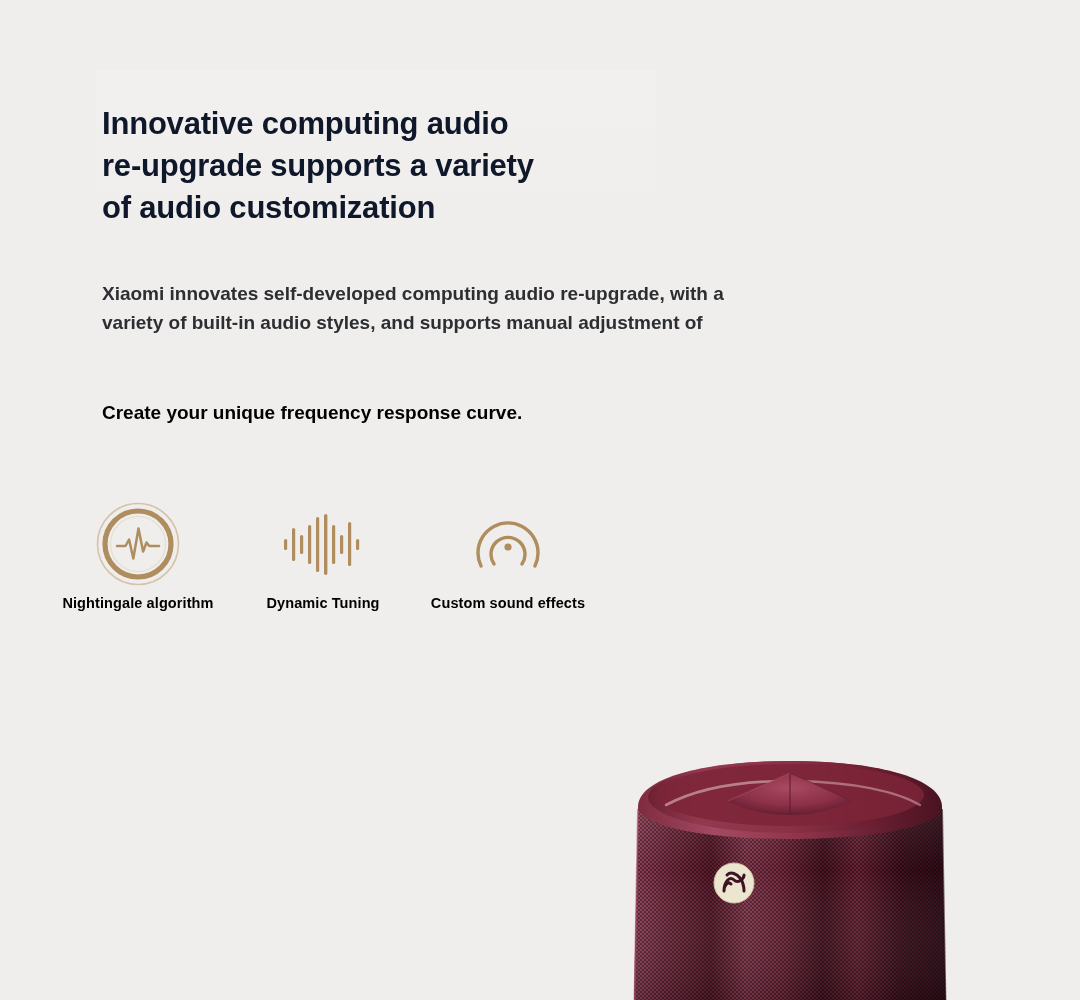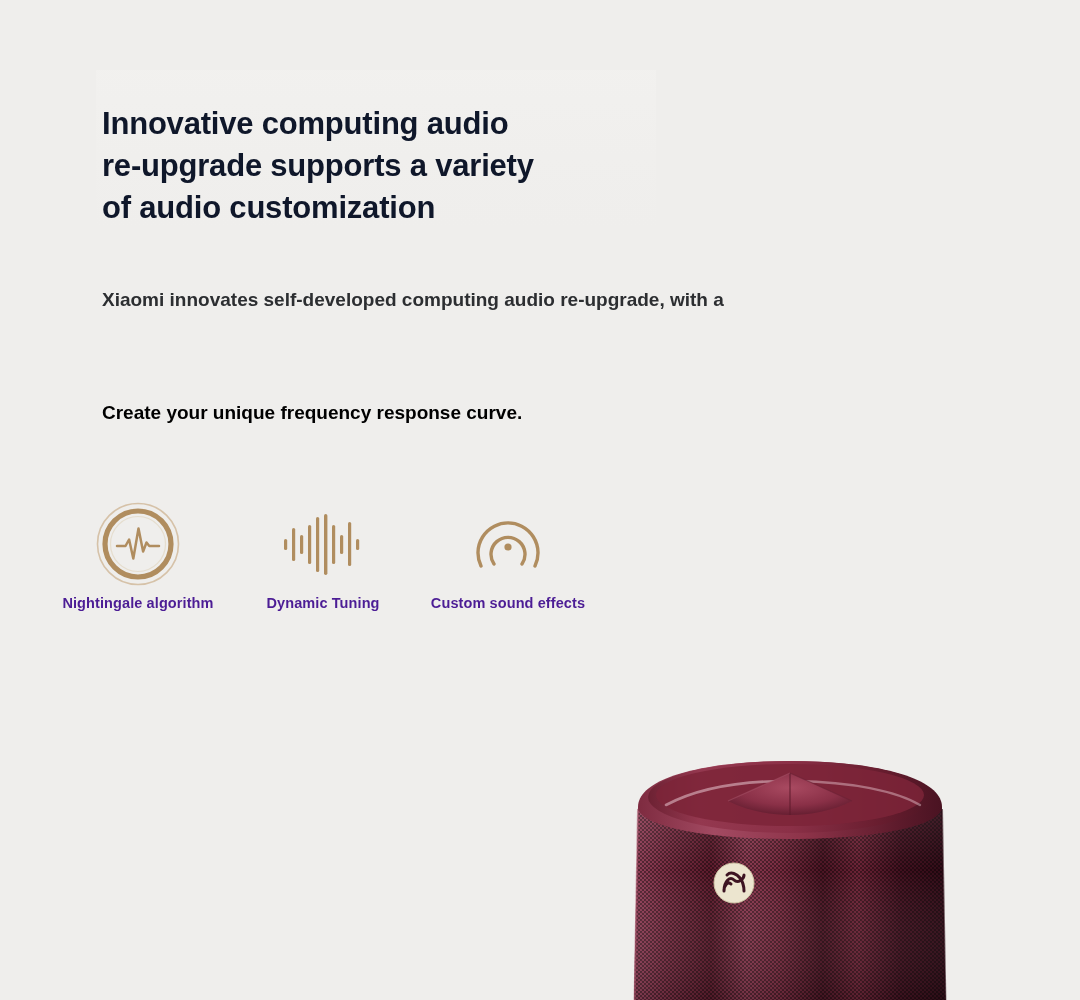--- a/index.html
+++ b/index.html
@@ -46,21 +46,21 @@
     line-height: 42px;
     letter-spacing: -0.2px;
     color: #0f172a;
   }
   .headline span { display: block; white-space: nowrap; }
 
   
   .body-copy {
     position: absolute;
     left: 102px;
-    top: 266px;
+    top: 260px;
     width: 810px;
     font-size: 19px;
     font-weight: 700;
     line-height: 29px;
     color: #2c2e31;
   }
   .body-copy span { display: block; white-space: nowrap; }
 
   .body-copy-2 {
     position: absolute;
@@ -92,21 +92,21 @@
   .feature-icon {
     height: 88px;
     display: flex;
     align-items: center;
     justify-content: center;
   }
   .feature-label {
     margin-top: 7px;
     font-size: 14.5px;
     font-weight: 700;
-    color: #4c1d95;
+    color: #000000;
     letter-spacing: 0.1px;
     white-space: nowrap;
   }
   .f1 { left: 138px; }
   .f2 { left: 323px; }
   .f3 { left: 508px; }
 
   
   .speaker-stage {
     position: absolute;
@@ -125,20 +125,21 @@
   <div class="copy-wash"></div>
 
   <h1 class="headline">
     <span>Innovative computing audio</span>
     <span>re-upgrade supports a variety</span>
     <span>of audio customization</span>
   </h1>
 
   <p class="body-copy">
     <span>Xiaomi innovates self-developed computing audio re-upgrade, with a</span>
+    <span>variety of built-in audio styles, and supports manual adjustment of</span>
   </p>
 
   <p class="body-copy-2">Create your unique frequency response curve.</p>
 
   <div class="features">
 
     <div class="feature f1">
       <div class="feature-icon">
         <svg width="86" height="86" viewBox="0 0 86 86" aria-hidden="true">
           <circle cx="43" cy="43" r="40.5" fill="none" stroke="#cdb392" stroke-width="1.6" opacity="0.75"></circle>

